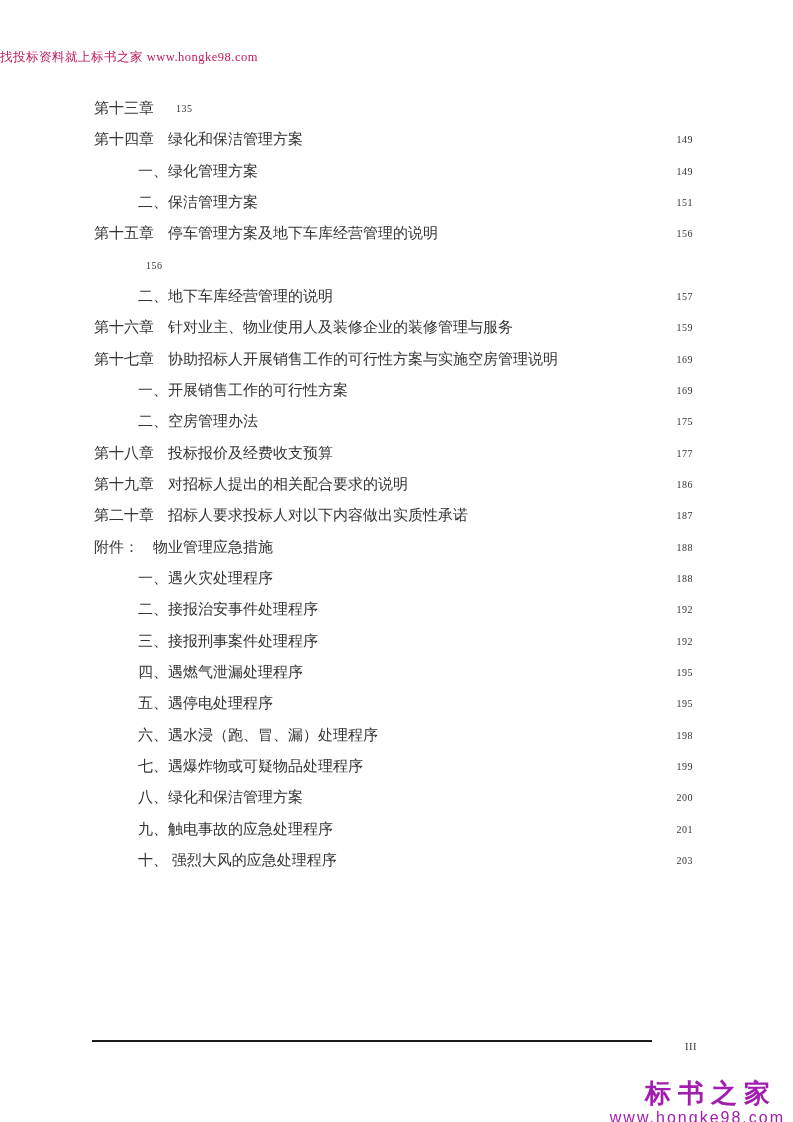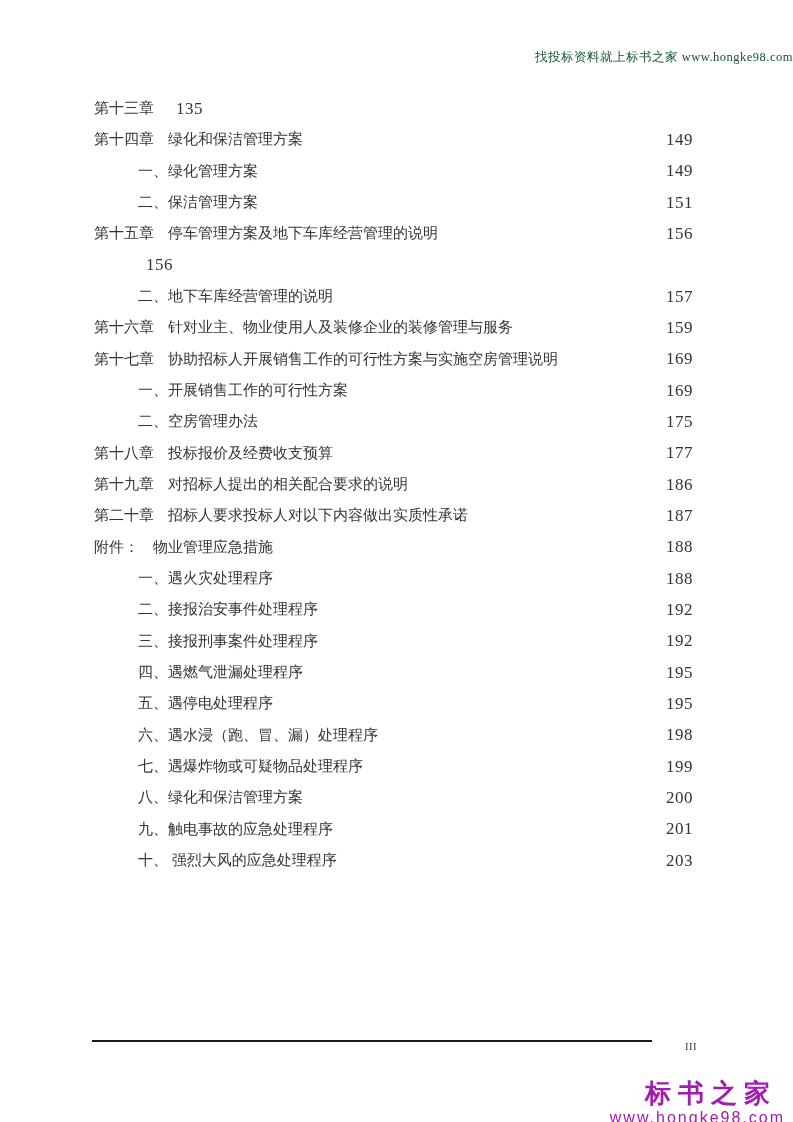--- a/index.html
+++ b/index.html
@@ -15,24 +15,24 @@
     background: #ffffff;
     overflow: hidden;
     font-family: "Liberation Serif", "DejaVu Serif", serif;
     color: #343434;
   }
   .header-notice {
     position: absolute;
     top: 49px;
     left: 0;
     right: 0;
-    text-align: right;
+    text-align: left;
     font-size: 12.5px;
     letter-spacing: 0.5px;
-    color: #14532d;
+    color: #be185d;
   }
   .toc-list {
     position: absolute;
     top: 93px;
     left: 94px;
     width: 599px;
   }
   .toc-row {
     display: flex;
     align-items: center;
@@ -48,21 +48,21 @@
     white-space: pre;
     font-family: Liberation Serif, serif;
   }
   .toc-title {
     flex: 1;
     white-space: pre;
     overflow: hidden;
   }
   .toc-page {
     margin-left: 8px;
-    font-size: 17px;
+    font-size: 10px;
     letter-spacing: 0.5px;
   }
   .footer-line {
     position: absolute;
     left: 92px;
     top: 1040px;
     width: 560px;
     height: 1.5px;
     background: #1c1c1c;
   }

